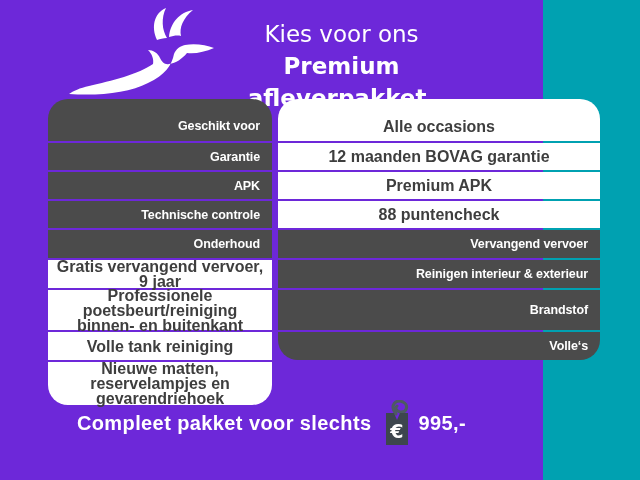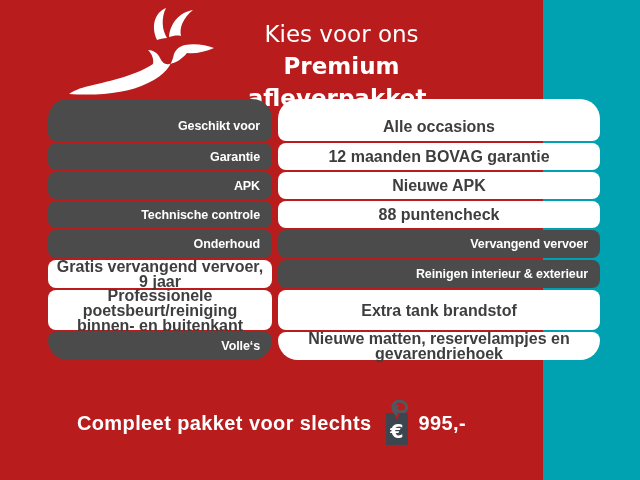--- a/index.html
+++ b/index.html
@@ -1,41 +1,41 @@
 <!DOCTYPE html>
 <html><head>
 <meta charset="utf-8">
 <style>
   html,body{margin:0;padding:0;}
   body{
     width:640px;height:480px;overflow:hidden;
     font-family:"Liberation Sans",sans-serif;
     background:#00a1b1;
   }
-  .canvas{position:relative;width:543px;height:480px;background:#b91c1c;}
+  .canvas{position:relative;width:543px;height:480px;background:#6d28d9;}
 
   
   .logo{position:absolute;left:66px;top:6px;width:152px;height:92px;}
   .header-text{
     position:absolute;left:210px;right:70px;top:18px;
     text-align:center;color:#ffffff;
     font-family:"DejaVu Sans","Liberation Sans",sans-serif;
     font-size:23px;line-height:32px;font-weight:400;
   }
   .header-text b{font-weight:700;}
 
   
   .pkg-table{
     position:absolute;left:48px;top:99px;width:552px;
     display:grid;
     grid-template-columns:224px 322px;
     grid-template-rows:42px 27px 27px 27px 28px 28px 40px 28px 43px;
     column-gap:6px;row-gap:2px;
   }
-  .cell{display:flex;align-items:center;border-radius:8px;}
+  .cell{display:flex;align-items:center;}
   .cell.label{
     background:#4b4b4b;color:#ffffff;
     justify-content:flex-end;
     font-size:12.5px;font-weight:700;white-space:nowrap;
     padding-right:12px;letter-spacing:-0.1px;
   }
   .cell.value{
     background:#ffffff;color:#3e3e3e;
     justify-content:center;text-align:center;
     font-size:16px;font-weight:700;line-height:15px;
@@ -95,35 +95,36 @@
   </div>
 
   <div class="pkg-table">
     <div class="cell label">Geschikt voor</div>
     <div class="cell value">Alle occasions</div>
 
     <div class="cell label">Garantie</div>
     <div class="cell value">12 maanden BOVAG garantie</div>
 
     <div class="cell label">APK</div>
-    <div class="cell value">Nieuwe APK</div>
+    <div class="cell value">Premium APK</div>
 
     <div class="cell label">Technische controle</div>
     <div class="cell value">88 puntencheck</div>
 
     <div class="cell label">Onderhoud</div>
 
     <div class="cell label">Vervangend vervoer</div>
     <div class="cell value">Gratis vervangend vervoer, 9 jaar</div>
 
     <div class="cell label">Reinigen interieur &amp; exterieur</div>
     <div class="cell value">Professionele poetsbeurt/reiniging
 binnen- en buitenkant</div>
 
-    <div class="cell value">Extra tank brandstof</div>
+    <div class="cell label">Brandstof</div>
+    <div class="cell value">Volle tank reiniging</div>
 
     <div class="cell label">Volle‘s</div>
     <div class="cell value">Nieuwe matten, reservelampjes en
 gevarendriehoek</div>
   </div>
 
   <div class="footer">
     <span>Compleet pakket voor slechts</span>
     <svg class="tag-icon" width="30" height="46" viewBox="0 0 30 46" aria-hidden="true">
 

